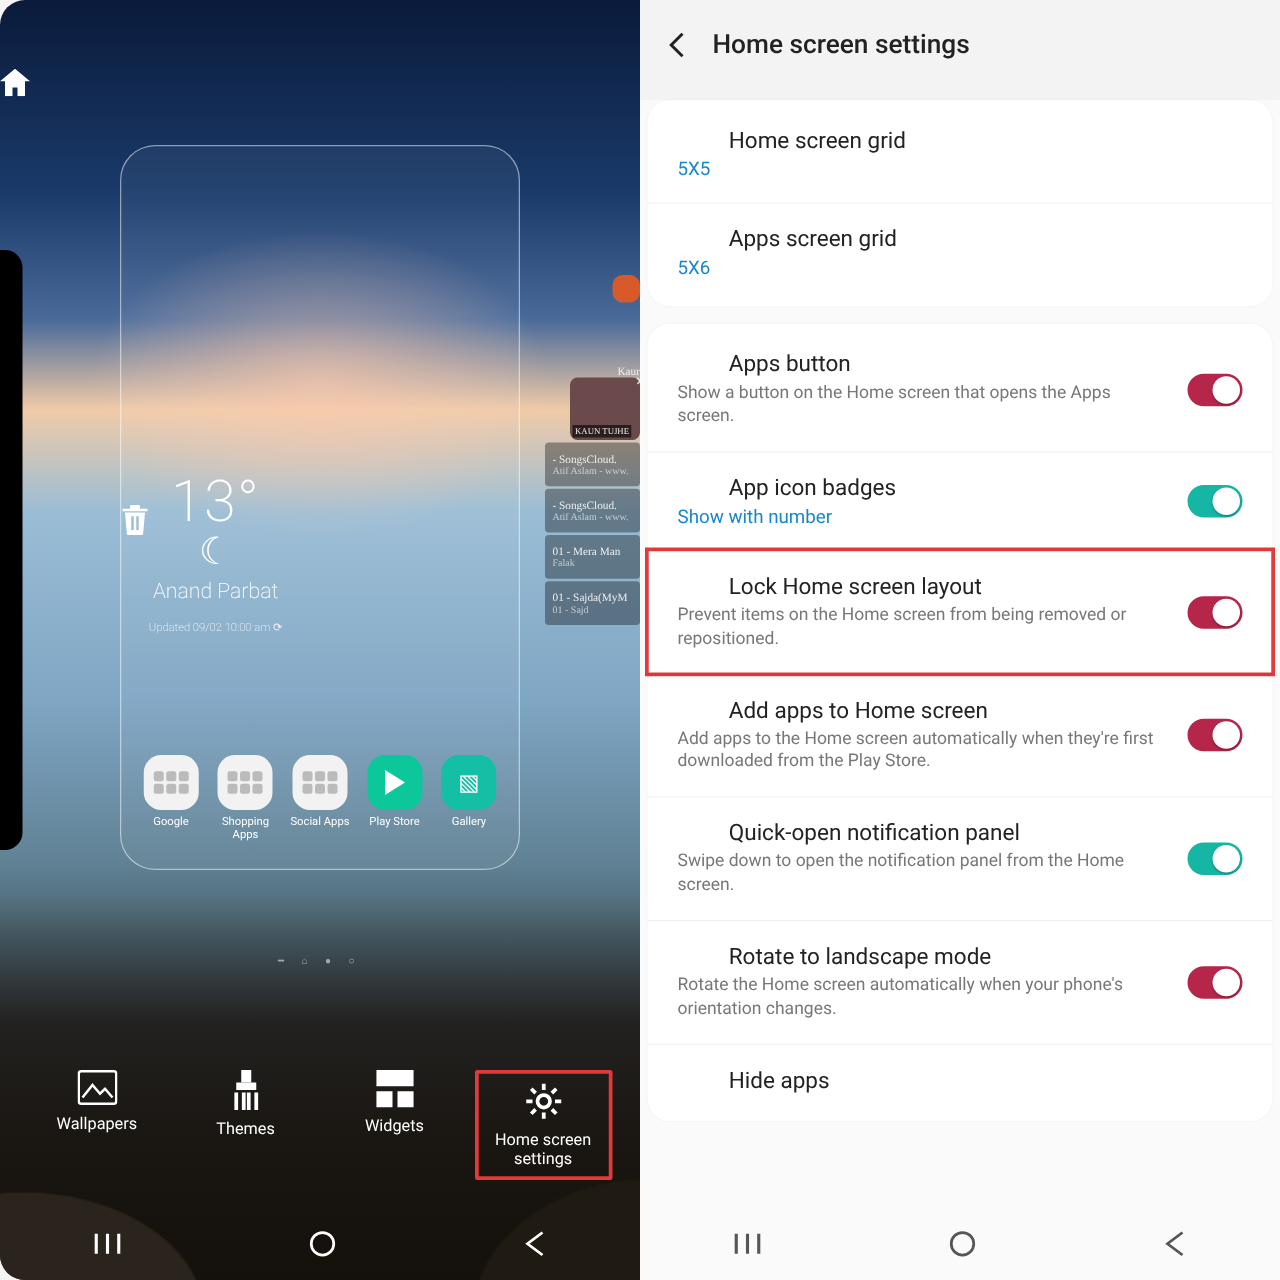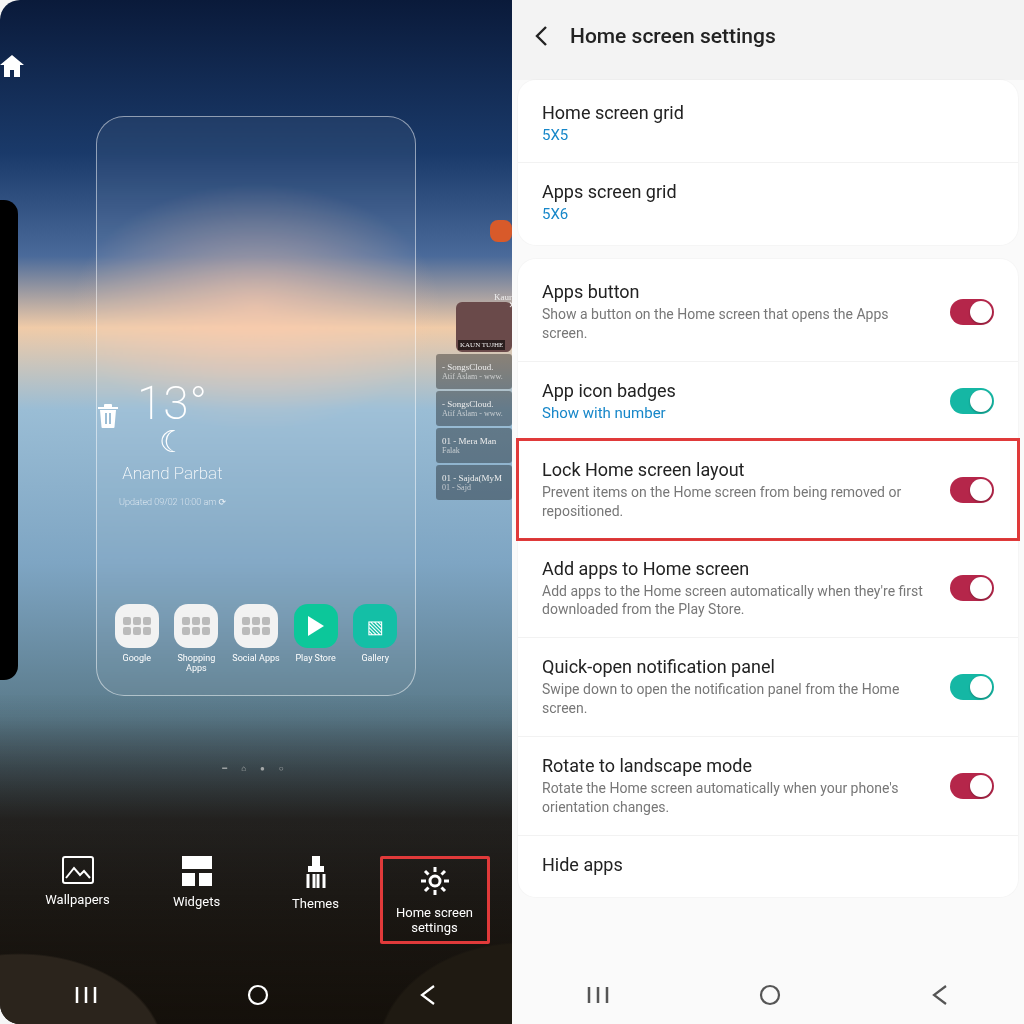--- a/index.html
+++ b/index.html
@@ -115,21 +115,21 @@
     padding:4px 0;
     box-shadow:0 0 0 1px rgba(0,0,0,0.02);
   }
   .row{
     padding:18px 24px;
     display:flex; align-items:center; gap:16px;
     position:relative;
   }
   .row + .row{ border-top:1px solid rgba(0,0,0,0.05);justify-content:flex-end;}
   .row .txt{flex:1;}
-  .row .ttl{font-size:18px;}
+  .row .ttl{font-size:18px;margin-left:41px;}
   .row .sub{font-size:14px;color:#777;margin-top:3px;line-height:1.35;}
   .row .val{font-size:15px;color:#1787c9;margin-top:3px;}
   .toggle{
     width:44px;height:26px;border-radius:13px;position:relative;flex-shrink:0;
   }
   .toggle::after{
     content:"";position:absolute;top:2px;width:22px;height:22px;border-radius:50%;
     background:#fff;box-shadow:0 1px 2px rgba(0,0,0,.3);
   }
   .toggle.on.pink{background:#b5264a;}
@@ -244,37 +244,37 @@
       <div class="bi">
         <svg width="32" height="28" viewBox="0 0 32 28">
             <rect x="1" y="1" width="30" height="26" rx="2" fill="none" stroke="#fff" stroke-width="2"></rect>
             <path d="M4 22l8-10 6 7 4-4 6 7" fill="none" stroke="#fff" stroke-width="2"></path>
           </svg>
       </div>
       <span>Wallpapers</span>
     </div>
     <div class="bopt">
       <div class="bi">
+        <svg width="28" height="32" viewBox="0 0 28 32">
+            <rect x="10" y="0" width="8" height="10" fill="#fff"></rect>
+            <rect x="6" y="10" width="16" height="6" fill="#fff"></rect>
+            <path d="M6 18v14M12 18v14M16 18v14M22 18v14" stroke="#fff" stroke-width="3"></path>
+          </svg>
+      </div>
+      <span>Themes</span>
+    </div>
+    <div class="bopt">
+      <div class="bi">
         <svg width="30" height="30" viewBox="0 0 30 30">
             <rect x="0" y="0" width="30" height="13" fill="#fff"></rect>
             <rect x="0" y="17" width="13" height="13" fill="#fff"></rect>
             <rect x="17" y="17" width="13" height="13" fill="#fff"></rect>
           </svg>
       </div>
       <span>Widgets</span>
-    </div>
-    <div class="bopt">
-      <div class="bi">
-        <svg width="28" height="32" viewBox="0 0 28 32">
-            <rect x="10" y="0" width="8" height="10" fill="#fff"></rect>
-            <rect x="6" y="10" width="16" height="6" fill="#fff"></rect>
-            <path d="M6 18v14M12 18v14M16 18v14M22 18v14" stroke="#fff" stroke-width="3"></path>
-          </svg>
-      </div>
-      <span>Themes</span>
     </div>
     <div class="bopt hl">
       <div class="bi">
         <svg width="32" height="32" viewBox="0 0 32 32">
             <circle cx="16" cy="16" r="5" fill="none" stroke="#fff" stroke-width="3"></circle>
             <path d="M16 2v5M16 25v5M2 16h5M25 16h5M6 6l3.5 3.5M22.5 22.5L26 26M26 6l-3.5 3.5M9.5 22.5L6 26" stroke="#fff" stroke-width="3"></path>
           </svg>
       </div>
       <span>Home screen settings</span>
     </div>

